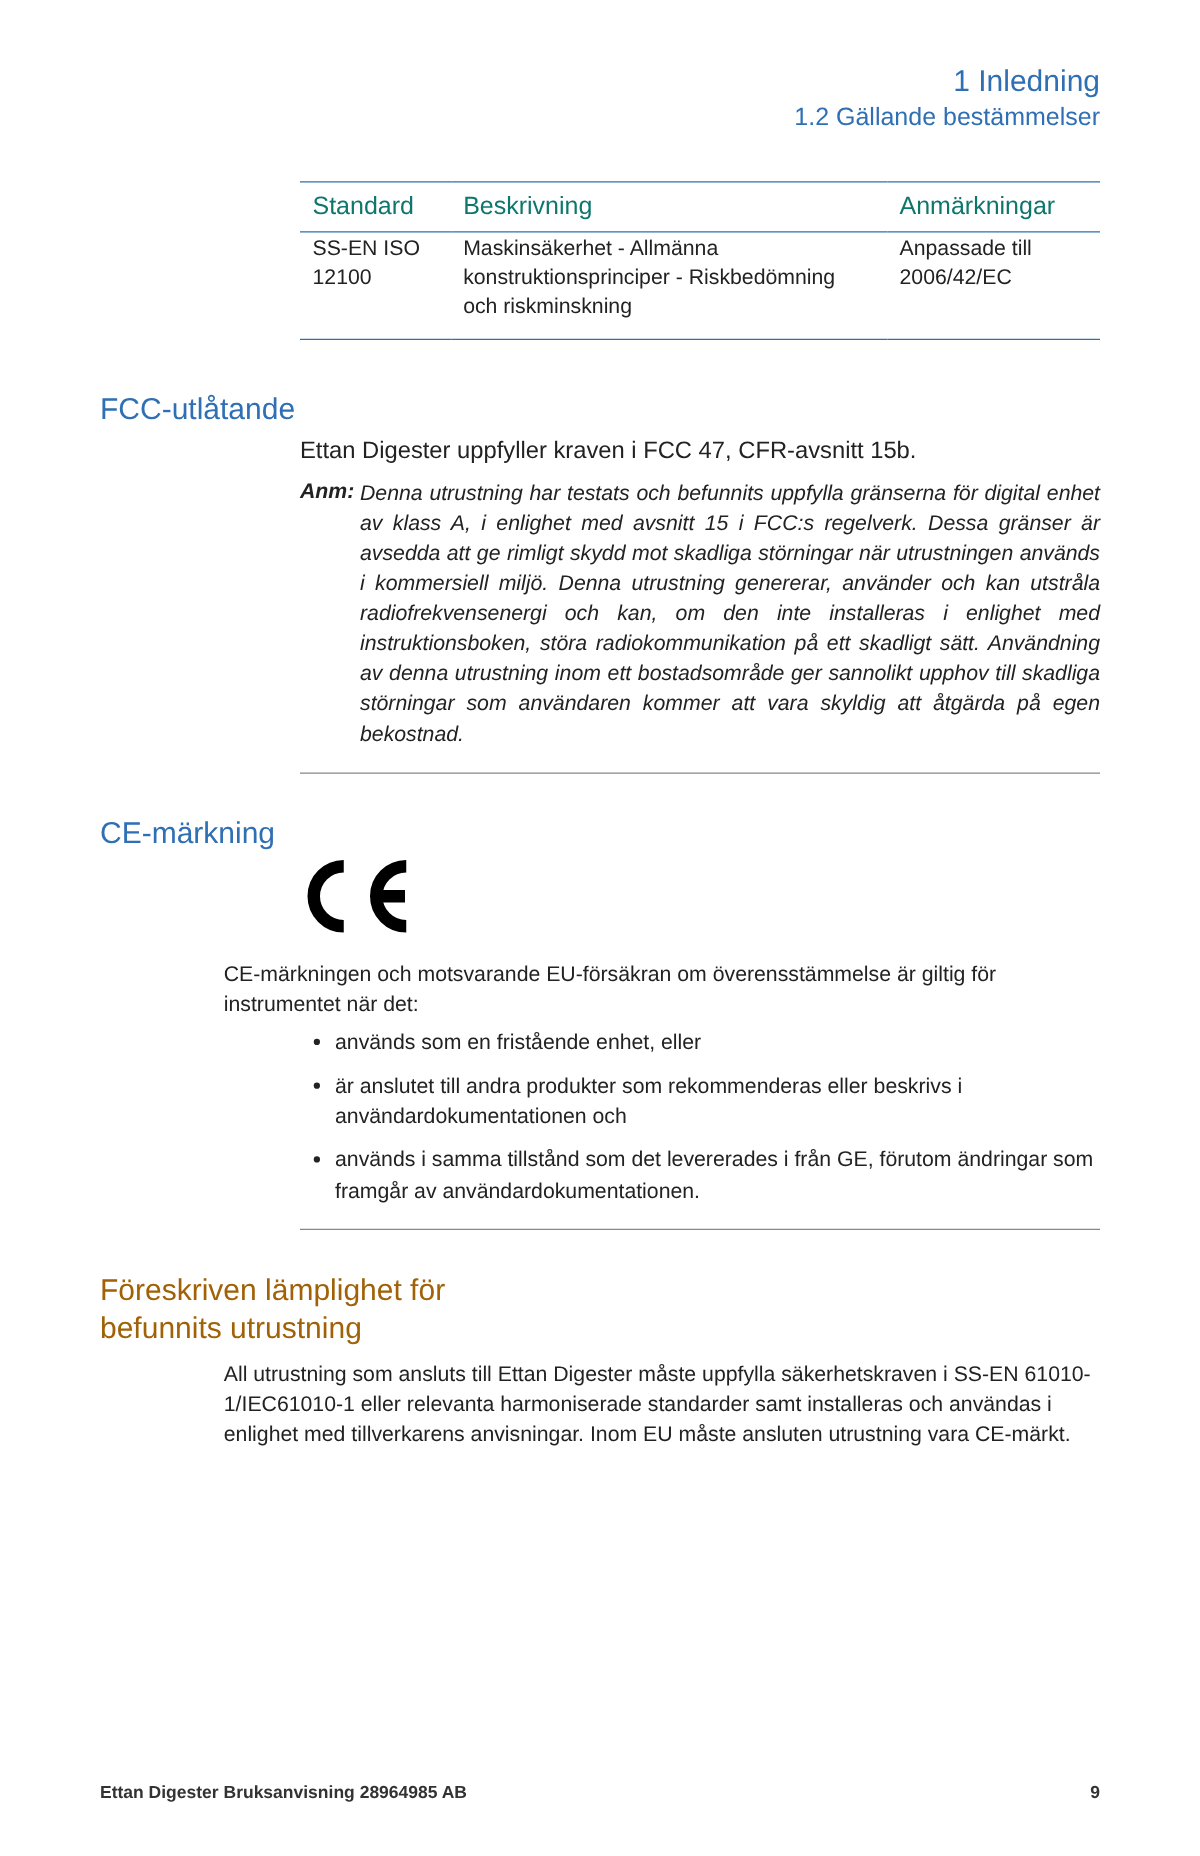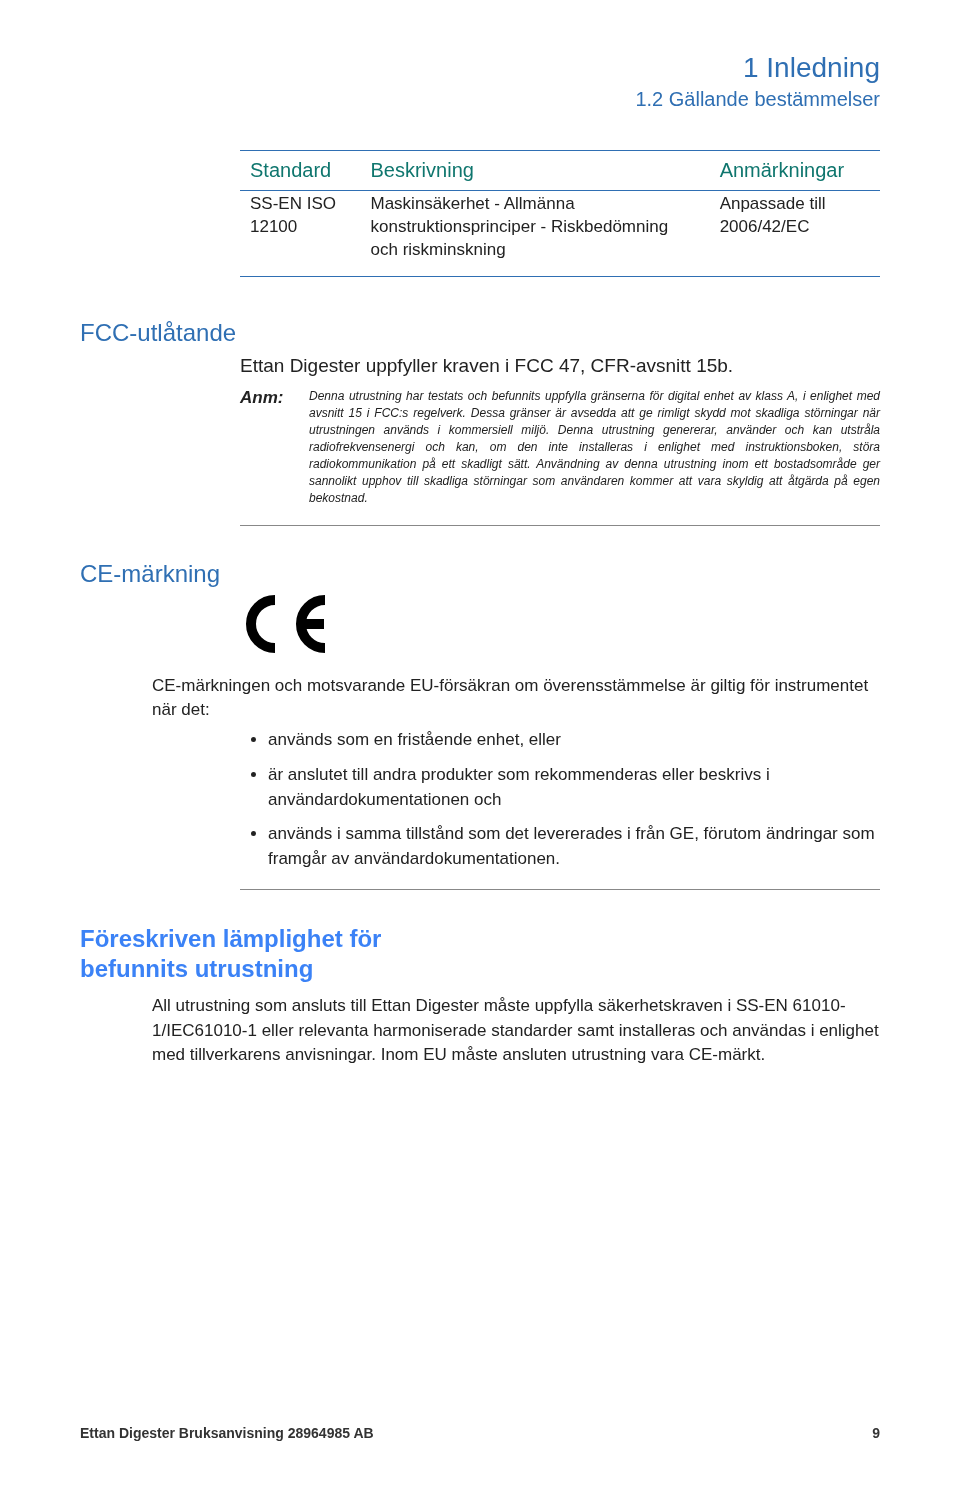--- a/index.html
+++ b/index.html
@@ -16,21 +16,21 @@
     padding: 50px 80px 40px 80px;
     box-sizing: border-box;
     position: relative;
   }
   .header-right {
     text-align: right;
     margin-bottom: 38px;
   }
   .header-right .line1 {
     color: #2f6fb3;
-    font-size: 28px;
+    font-size: 24px;
     line-height: 1.3;
   }
   .header-right .line2 {
     color: #2f6fb3;
     font-size: 20px;
     line-height: 1.3;
   }
   table.std {
     border-collapse: collapse;
     width: 640px;
@@ -62,67 +62,67 @@
   .body-indent {
     margin-left: 160px;
   }
   .fcc-intro {
     font-size: 19px;
     line-height: 1.4;
     margin-bottom: 8px;
   }
   .anm-row {
     display: flex;
-    gap: 25px;
+    gap: 4px;
     margin-bottom: 18px;
   }
   .anm-label {
     font-style: italic;
     font-weight: 600;
     font-size: 17px;
     flex: none;
     width: 44px;
   }
   .anm-text {
     font-style: italic;
-    font-size: 12px;
+    font-size: 17px;
     line-height: 1.42;
     text-align: justify;
   }
   .hr-thin {
     border: 0;
     border-top: 1px solid #888;
     margin: 18px 0 34px 160px;
   }
   .ce-mark {
     margin-left: 160px;
     margin-bottom: 16px;
   }
   .ce-mark svg {
     height: 60px;
   }
   .para {
     font-size: 17px;
     line-height: 1.42;
-    margin-left: 72px;
+    margin-left: 99px;
     margin-bottom: 6px;
   }
   ul.bullets {
     margin: 6px 0 12px 160px;
     padding-left: 28px;
   }
   ul.bullets li {
     font-size: 17px;
     line-height: 1.45;
     margin-bottom: 10px;
   }
   .two-line-title {
-    color: #3b82f6;
+    color: #a16207;
     font-size: 24px;
-    font-weight: 700;
+    font-weight: 400;
     line-height: 1.25;
     margin-bottom: 10px;
   }
   .footer {
     position: absolute;
     bottom: 44px;
     left: 80px;
     right: 80px;
     font-size: 14px;
     color: #333;

